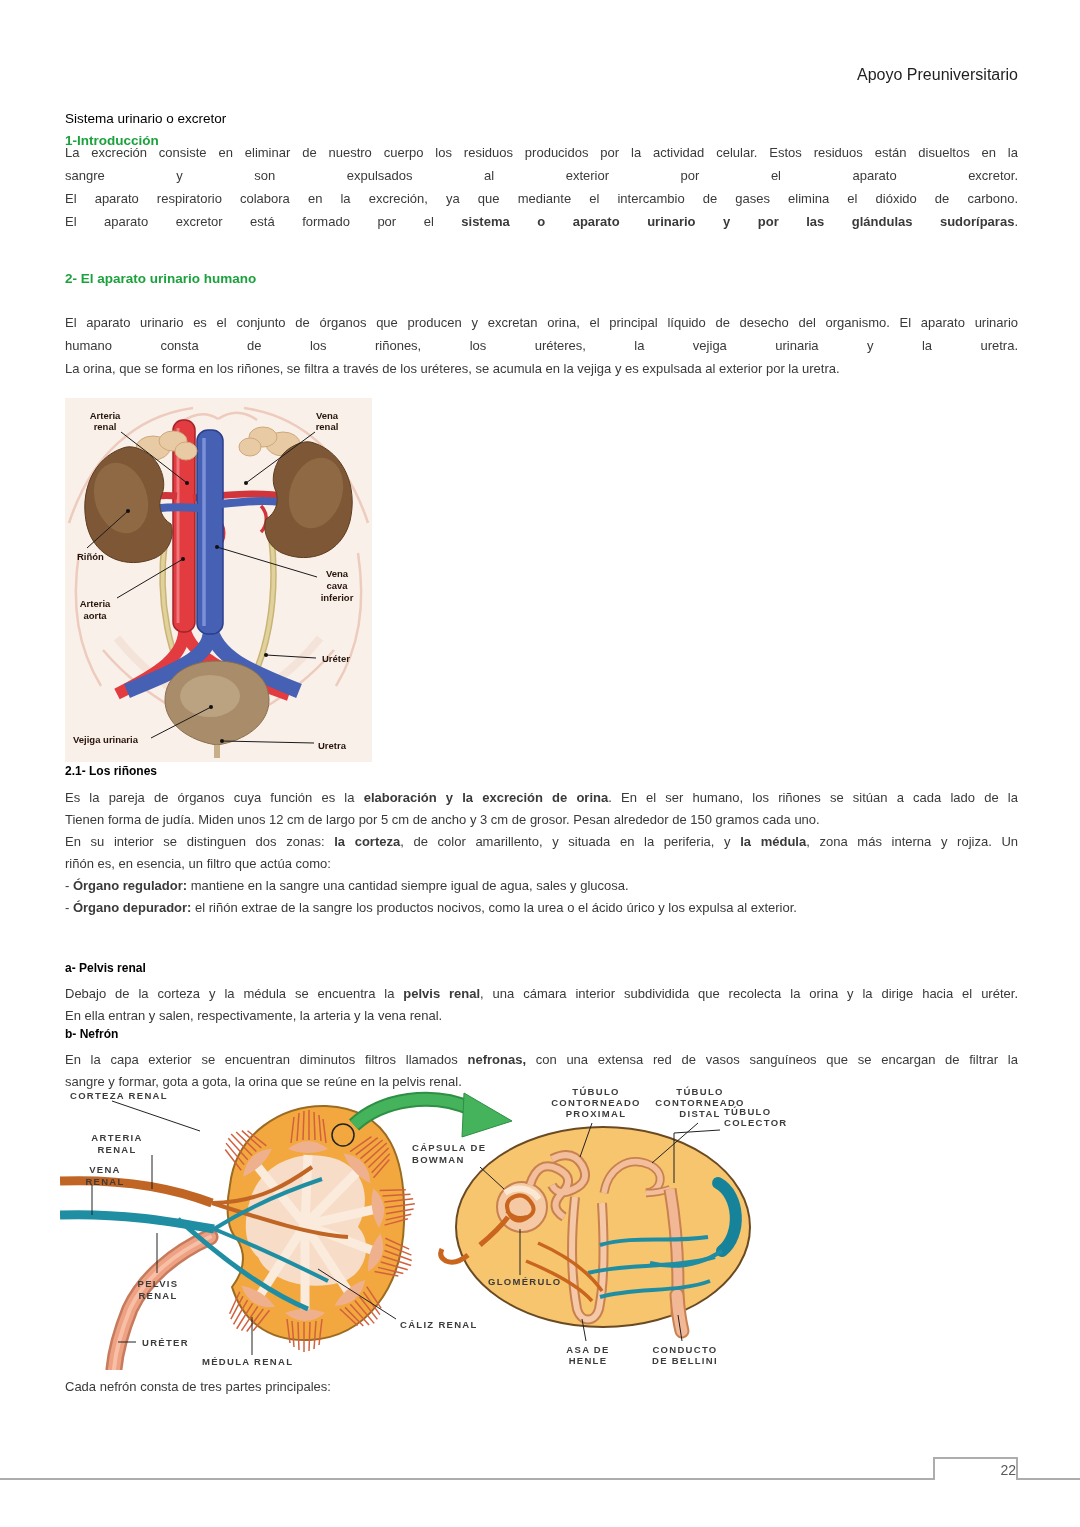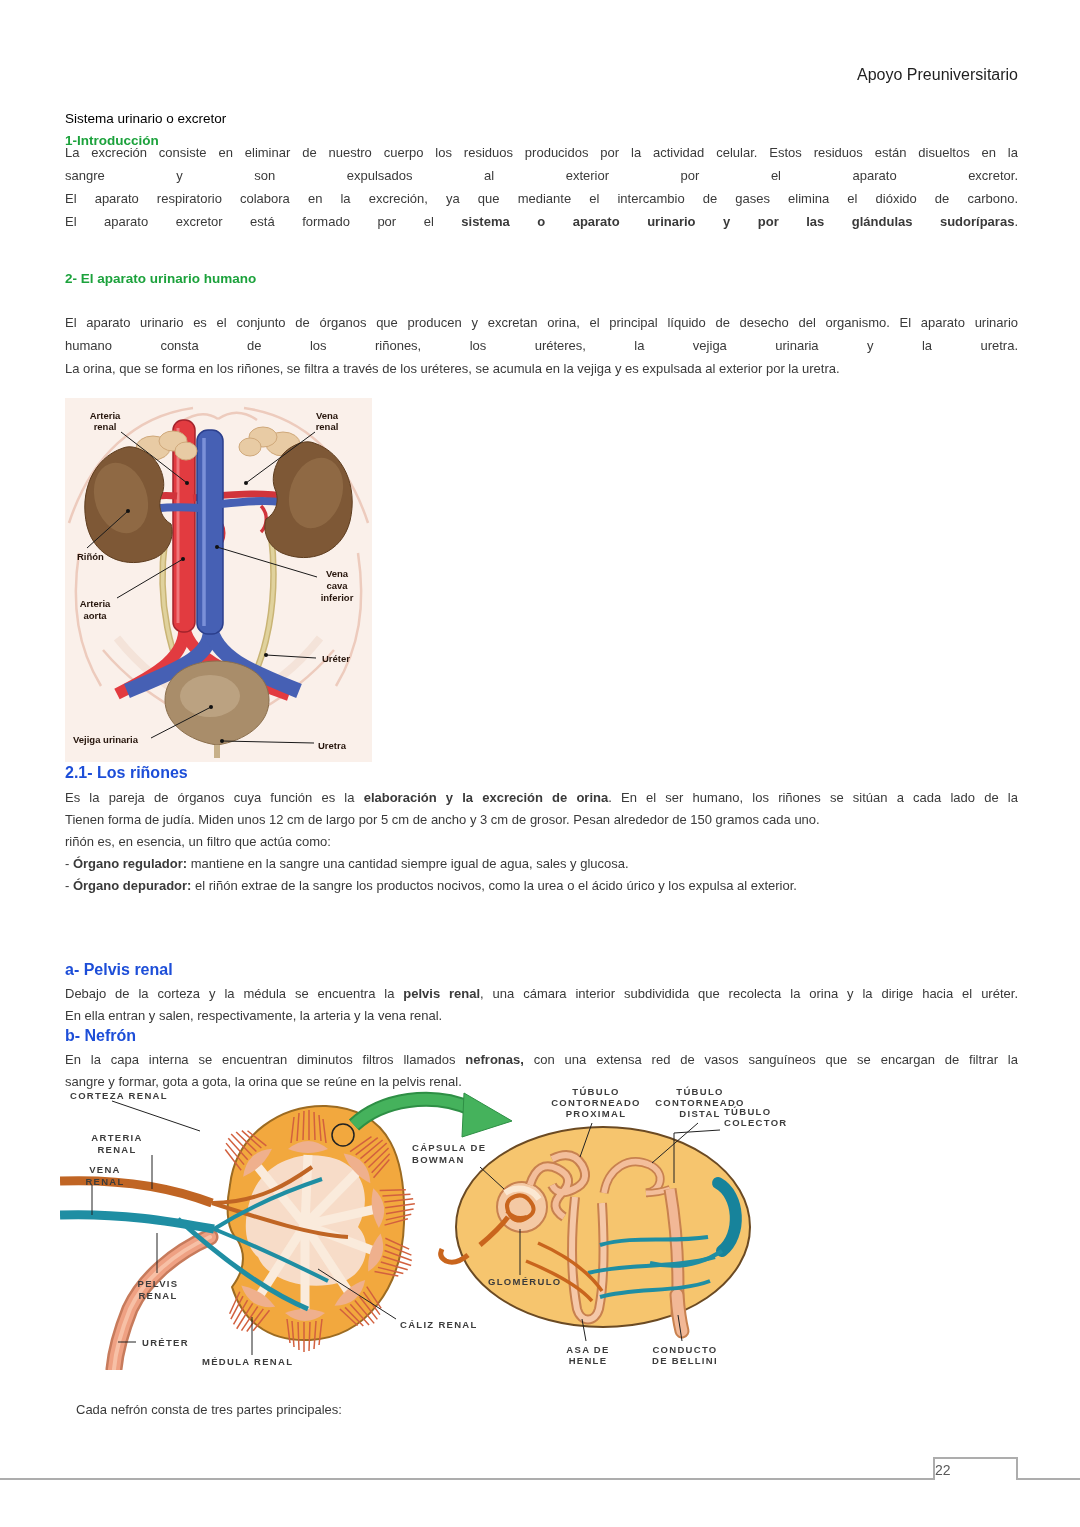--- a/index.html
+++ b/index.html
@@ -2,32 +2,32 @@
 <html><head>
 <meta charset="utf-8">
 <style>
   html,body{margin:0;padding:0;background:#fff;}
   .page{position:relative;width:1080px;height:1527px;background:#ffffff;
         font-family:"Liberation Sans",sans-serif;color:#3A3A3A;overflow:hidden;}
   .abs{position:absolute;}
   .header-title{font-size:16px;color:#1F1F1F;}
   .doc-title{font-size:13.5px;color:#000000;}
   .h-green{font-size:13.5px;font-weight:bold;color:#1CA23C;}
-  .h-black{font-size:16px;font-weight:bold;color:#1d4ed8;}
+  .h-black{font-size:12px;font-weight:bold;color:#000000;}
   .para{width:953px;font-size:13px;}
   .para .line{overflow:hidden;text-align:justify;white-space:normal;}
   .para .line.j{text-align-last:justify;}
   .p23 .line{height:23px;line-height:23px;}
   .p22 .line{height:22px;line-height:22px;}
   .b{font-weight:bold;}
   .f1t{font-family:"Liberation Sans",sans-serif;font-size:9.5px;font-weight:bold;fill:#26150C;}
   .f2t{font-family:"Liberation Sans",sans-serif;font-size:9.5px;font-weight:bold;letter-spacing:1.3px;fill:#3C3C3C;}
   .footer-line{position:absolute;background:#ADADAD;height:2px;}
   .pagebox{position:absolute;border:2px solid #ADADAD;border-bottom:none;background:#fff;
-           display:flex;align-items:center;justify-content:flex-start;font-size:14px;color:#595959;}
+           display:flex;align-items:center;justify-content:flex-end;font-size:14px;color:#595959;}
 </style>
 </head>
 <body>
 
 <div class="page">
 
   <div class="abs header-title" style="top:66px;right:62px;">Apoyo Preuniversitario</div>
 
   <div class="abs doc-title" style="top:111px;left:65px;">Sistema urinario o excretor</div>
   <div class="abs h-green" style="top:133px;left:65px;">1-Introducción</div>
@@ -146,34 +146,35 @@
     <text class="f1t" x="272" y="203" text-anchor="middle">inferior</text>
     <text class="f1t" x="257" y="264">Uréter</text>
     <text class="f1t" x="8" y="345">Vejiga urinaria</text>
     <text class="f1t" x="253" y="351">Uretra</text>
   </svg>
 
   <div class="abs h-black" style="top:764px;left:65px;">2.1- Los riñones</div>
   <div class="abs para p22" style="top:787px;left:65px;">
       <div class="line j"><span>Es la pareja de órganos cuya función es la </span><span class="b">elaboración y la excreción de orina</span><span>. En el ser humano, los riñones se sitúan a cada lado de la</span></div>
       <div class="line"><span>Tienen forma de judía. Miden unos 12 cm de largo por 5 cm de ancho y 3 cm de grosor. Pesan alrededor de 150 gramos cada uno.</span></div>
+      <div class="line j"><span>En su interior se distinguen dos zonas: </span><span class="b">la corteza</span><span>, de color amarillento, y situada en la periferia, y </span><span class="b">la médula</span><span>, zona más interna y rojiza. Un</span></div>
       <div class="line"><span>riñón es, en esencia, un filtro que actúa como:</span></div>
       <div class="line"><span>- </span><span class="b">Órgano regulador:</span><span> mantiene en la sangre una cantidad siempre igual de agua, sales y glucosa.</span></div>
       <div class="line"><span>- </span><span class="b">Órgano depurador:</span><span> el riñón extrae de la sangre los productos nocivos, como la urea o el ácido úrico y los expulsa al exterior.</span></div>
     </div>
 
   <div class="abs h-black" style="top:961px;left:65px;">a- Pelvis renal</div>
   <div class="abs para p22" style="top:983px;left:65px;">
       <div class="line j"><span>Debajo de la corteza y la médula se encuentra la </span><span class="b">pelvis renal</span><span>, una cámara interior subdividida que recolecta la orina y la dirige hacia el uréter.</span></div>
       <div class="line"><span>En ella entran y salen, respectivamente, la arteria y la vena renal.</span></div>
     </div>
 
   <div class="abs h-black" style="top:1027px;left:65px;">b- Nefrón</div>
   <div class="abs para p22" style="top:1049px;left:65px;">
-      <div class="line j"><span>En la capa interna se encuentran diminutos filtros llamados </span><span class="b">nefronas,</span><span> con una extensa red de vasos sanguíneos que se encargan de filtrar la</span></div>
+      <div class="line j"><span>En la capa exterior se encuentran diminutos filtros llamados </span><span class="b">nefronas,</span><span> con una extensa red de vasos sanguíneos que se encargan de filtrar la</span></div>
       <div class="line"><span>sangre y formar, gota a gota, la orina que se reúne en la pelvis renal.</span></div>
     </div>
 
   <svg class="abs" style="top:1085px;left:60px;" width="750" height="285" viewBox="0 0 750 285">
     <defs>
       <g id="fan">
         <path d="M-20,8 Q0,16 20,8 Q10,0 0,0 Q-10,0 -20,8 Z" fill="#EFB08D"></path>
         <g stroke="#D2603E" stroke-width="1.5" fill="none">
           <path d="M-17,2 L-14,-24"></path>
             <path d="M-11,0 L-9,-28"></path>
@@ -313,21 +314,21 @@
     <text class="f2t" x="640" y="32" text-anchor="middle">DISTAL</text>
     <text class="f2t" x="664" y="30">TÚBULO</text>
     <text class="f2t" x="664" y="41">COLECTOR</text>
     <text class="f2t" x="428" y="200">GLOMÉRULO</text>
     <text class="f2t" x="528" y="268" text-anchor="middle">ASA DE</text>
     <text class="f2t" x="528" y="279" text-anchor="middle">HENLE</text>
     <text class="f2t" x="625" y="268" text-anchor="middle">CONDUCTO</text>
     <text class="f2t" x="625" y="279" text-anchor="middle">DE BELLINI</text>
   </svg>
 
-  <div class="abs para p22" style="top:1376px;left:76px;margin-top:23px;">
+  <div class="abs para p22" style="top:1376px;left:65px;">
       <div class="line"><span>Cada nefrón consta de tres partes principales:</span></div>
     </div>
 
   <div class="footer-line" style="top:1478px;left:0;width:933px;"></div>
   <div class="footer-line" style="top:1478px;left:1018px;width:62px;"></div>
   <div class="pagebox" style="top:1457px;left:933px;width:81px;height:21px;">
     <span>22</span>
   </div>
 
 </div>

